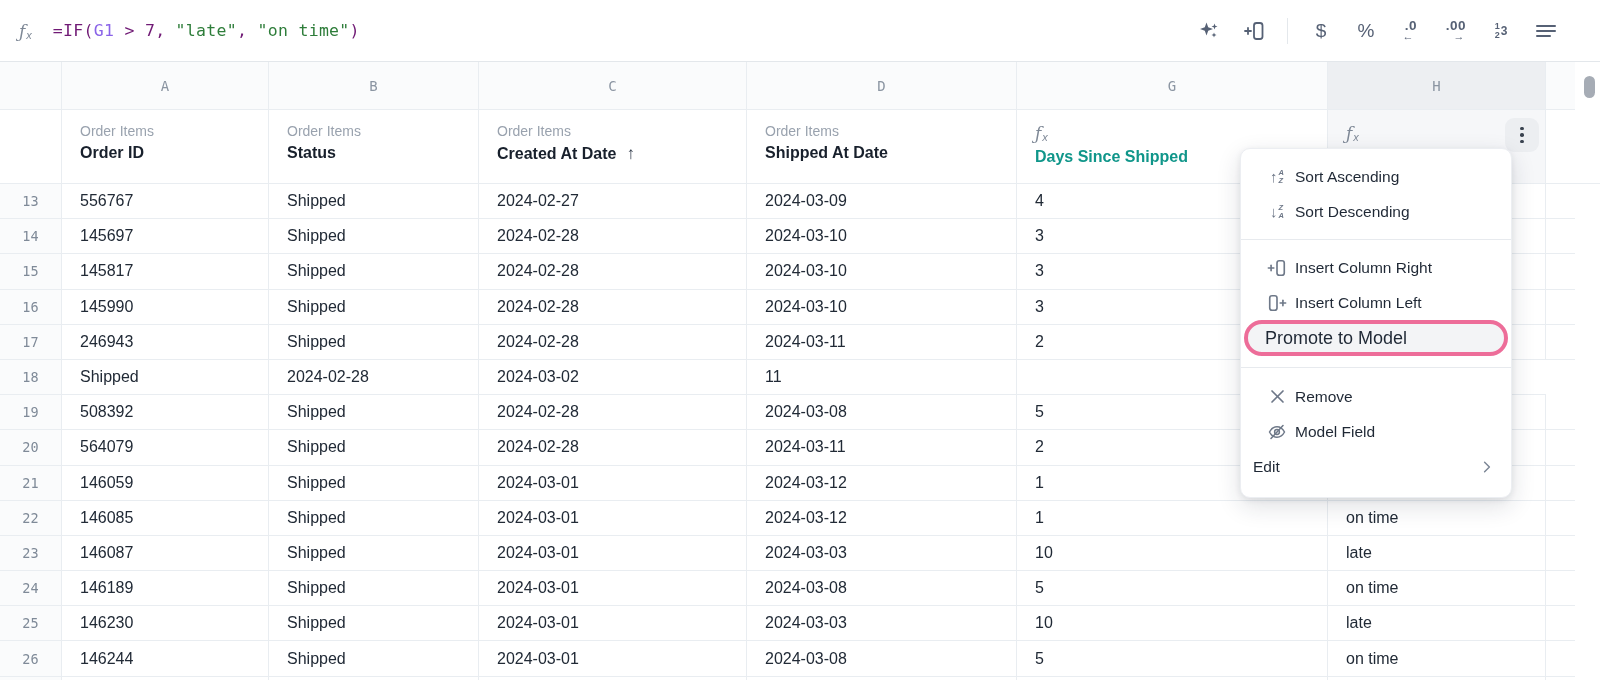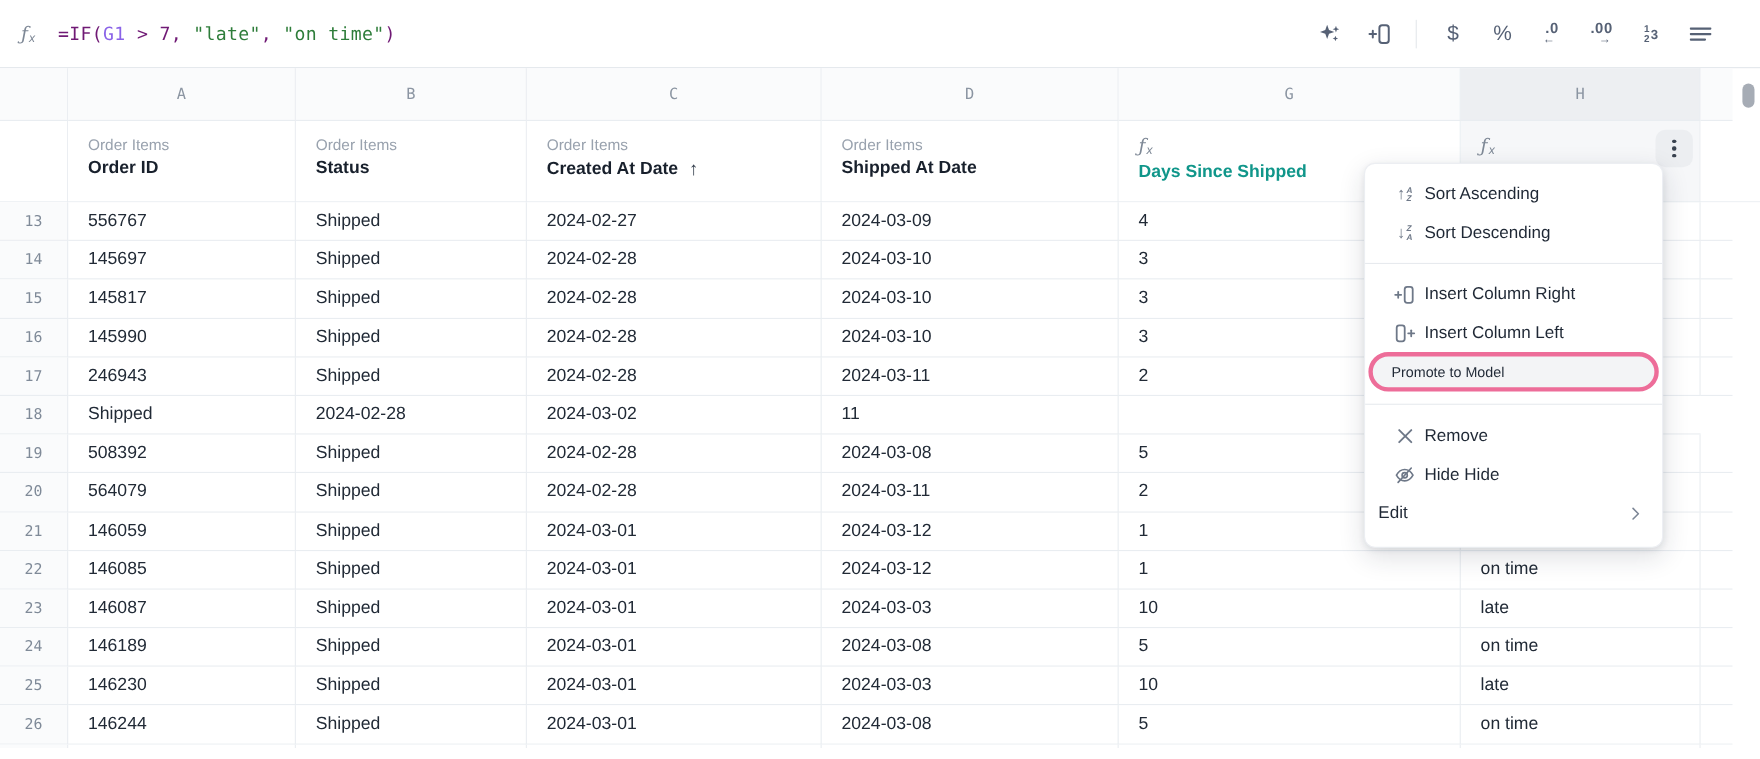--- a/index.html
+++ b/index.html
@@ -72,21 +72,21 @@
   #context-menu { position:absolute; left:1240px; top:148px; width:272px; z-index:20;
                   background:#fff; border:1px solid #eceef2; border-radius:10px;
                   box-shadow:0 8px 24px rgba(25,35,55,.14), 0 2px 6px rgba(25,35,55,.08);
                   padding:10px 0 13px 0; }
   .mi { height:35px; display:flex; align-items:center; padding-left:26px; cursor:pointer; font-size:15.5px; color:#1f2835; }
   .mi .mic { width:20px; margin-right:8px; display:flex; align-items:center; justify-content:center; color:#6e7888; }
   .mi.noicon { padding-left:12px; }
   .mdivider { height:1px; background:#e7eaee; margin:10px 0; }
   .mdivider.d2 { margin:11px 0; }
   .mi-promote { height:36px; margin:0 3px; border:4px solid #ed6d99; border-radius:18px; background:#f3f4f6;
-                display:flex; align-items:center; padding-left:17px; font-size:13px; color:#1f2835; cursor:pointer; }
+                display:flex; align-items:center; padding-left:17px; font-size:18px; color:#1f2835; cursor:pointer; }
   .mi .chev { margin-left:auto; margin-right:16px; display:flex; }
   .sorticon { display:flex; align-items:center; color:#6e7888; }
   .s-arrow { font-size:15px; line-height:1; }
   .s-letters { display:flex; flex-direction:column; line-height:1; font-size:7.5px; font-weight:700; margin-left:1px; }
 
   
   #vscroll-thumb { position:absolute; left:1584px; top:76px; width:11px; height:22px;
                    border-radius:6px; background:#a6acb5; z-index:30; cursor:grab; }
 
   svg { display:block; }
@@ -424,21 +424,21 @@
       <span>Remove</span>
     </div>
     <div class="mi">
       <span class="mic">
         <svg width="20" height="20" viewBox="0 0 20 20" fill="none" stroke="#6e7888" stroke-width="1.5" stroke-linecap="round">
           <path d="M2.5 10 C4.5 6.2 7 4.8 10 4.8 C13 4.8 15.5 6.2 17.5 10 C15.5 13.8 13 15.2 10 15.2 C7 15.2 4.5 13.8 2.5 10 Z"></path>
           <circle cx="10" cy="10" r="2.4"></circle>
           <line x1="4" y1="16.5" x2="16" y2="3.5"></line>
         </svg>
       </span>
-      <span>Hide Hide</span>
+      <span>Model Field</span>
     </div>
     <div class="mi noicon">
       <span>Edit</span>
       <span class="chev">
         <svg width="16" height="16" viewBox="0 0 20 20" fill="none" stroke="#7b8595" stroke-width="1.8" stroke-linecap="round" stroke-linejoin="round">
           <polyline points="7,4 13,10 7,16"></polyline>
         </svg>
       </span>
     </div>
   </div>

